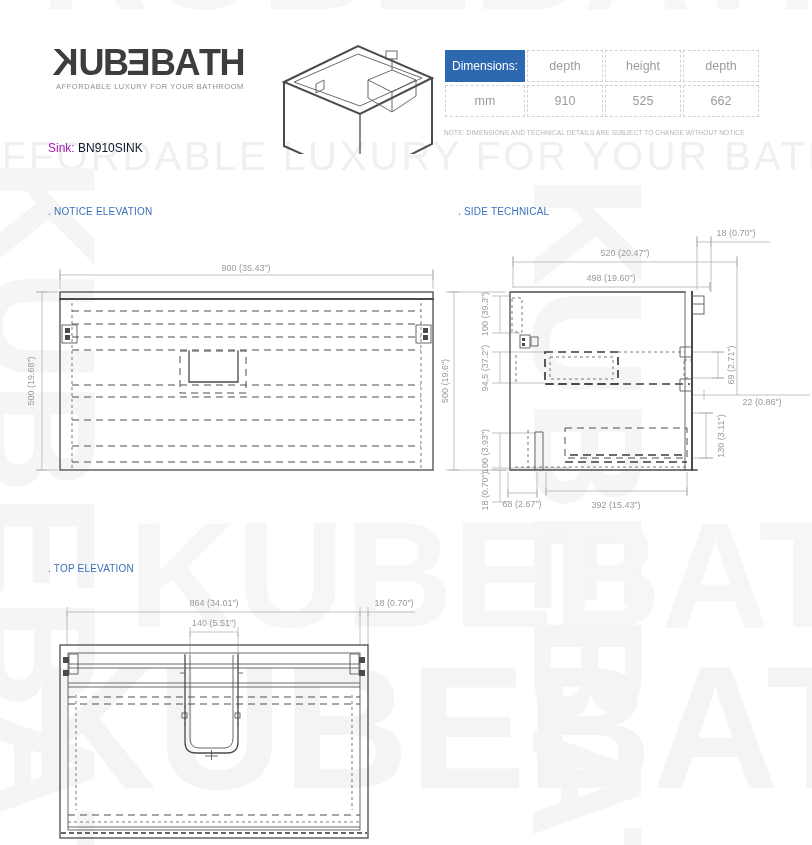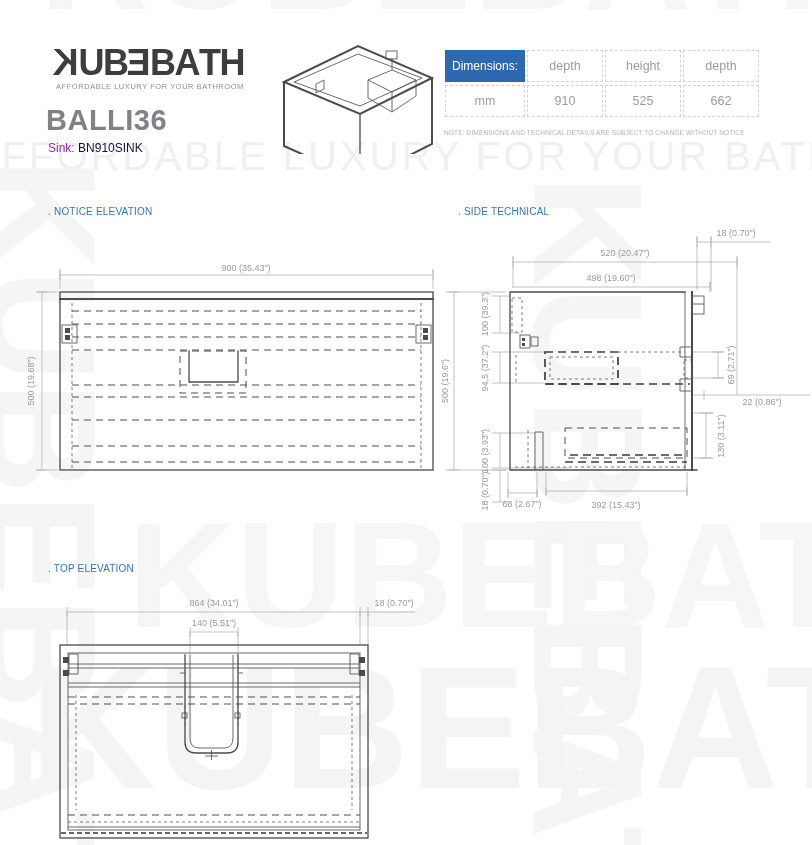--- a/index.html
+++ b/index.html
@@ -61,21 +61,20 @@
 
   <div class="wm wm-top">KUBEBATH</div>
   <div class="wm wm-tagline">AFFORDABLE LUXURY FOR YOUR BATHROOM</div>
   <div class="wm wm-vert wm-left">KUBEBATH</div>
   <div class="wm wm-vert wm-mid">KUBEBATH</div>
   <div class="wm wm-row2">KUBEBATH</div>
   <div class="wm wm-row3">KUBEBATH</div>
 
   <div class="z logo"><span class="flip">K</span><span>U</span><span>B</span><span class="flip">E</span><span>B</span><span>A</span><span>T</span><span>H</span></div>
   <div class="z tagline">AFFORDABLE LUXURY FOR YOUR BATHROOM</div>
-  <div class="z product">BALLI36</div>
   <div class="z sinkline">
     <span class="sink-label">Sink:</span>
     <span class="sink-value">BN910SINK</span>
   </div>
 
   <svg class="z" style="left:280px;top:40px" width="162" height="114" viewBox="0 0 162 114">
     <g>
       <polygon class="s2" points="4,42 78,6 152,38 80,74"></polygon>
       <polygon class="s1" points="14,42 78,14 142,38 80,66"></polygon>
       <path class="s2" d="M4,42 V106 L80,140 L152,104 V38"></path>

